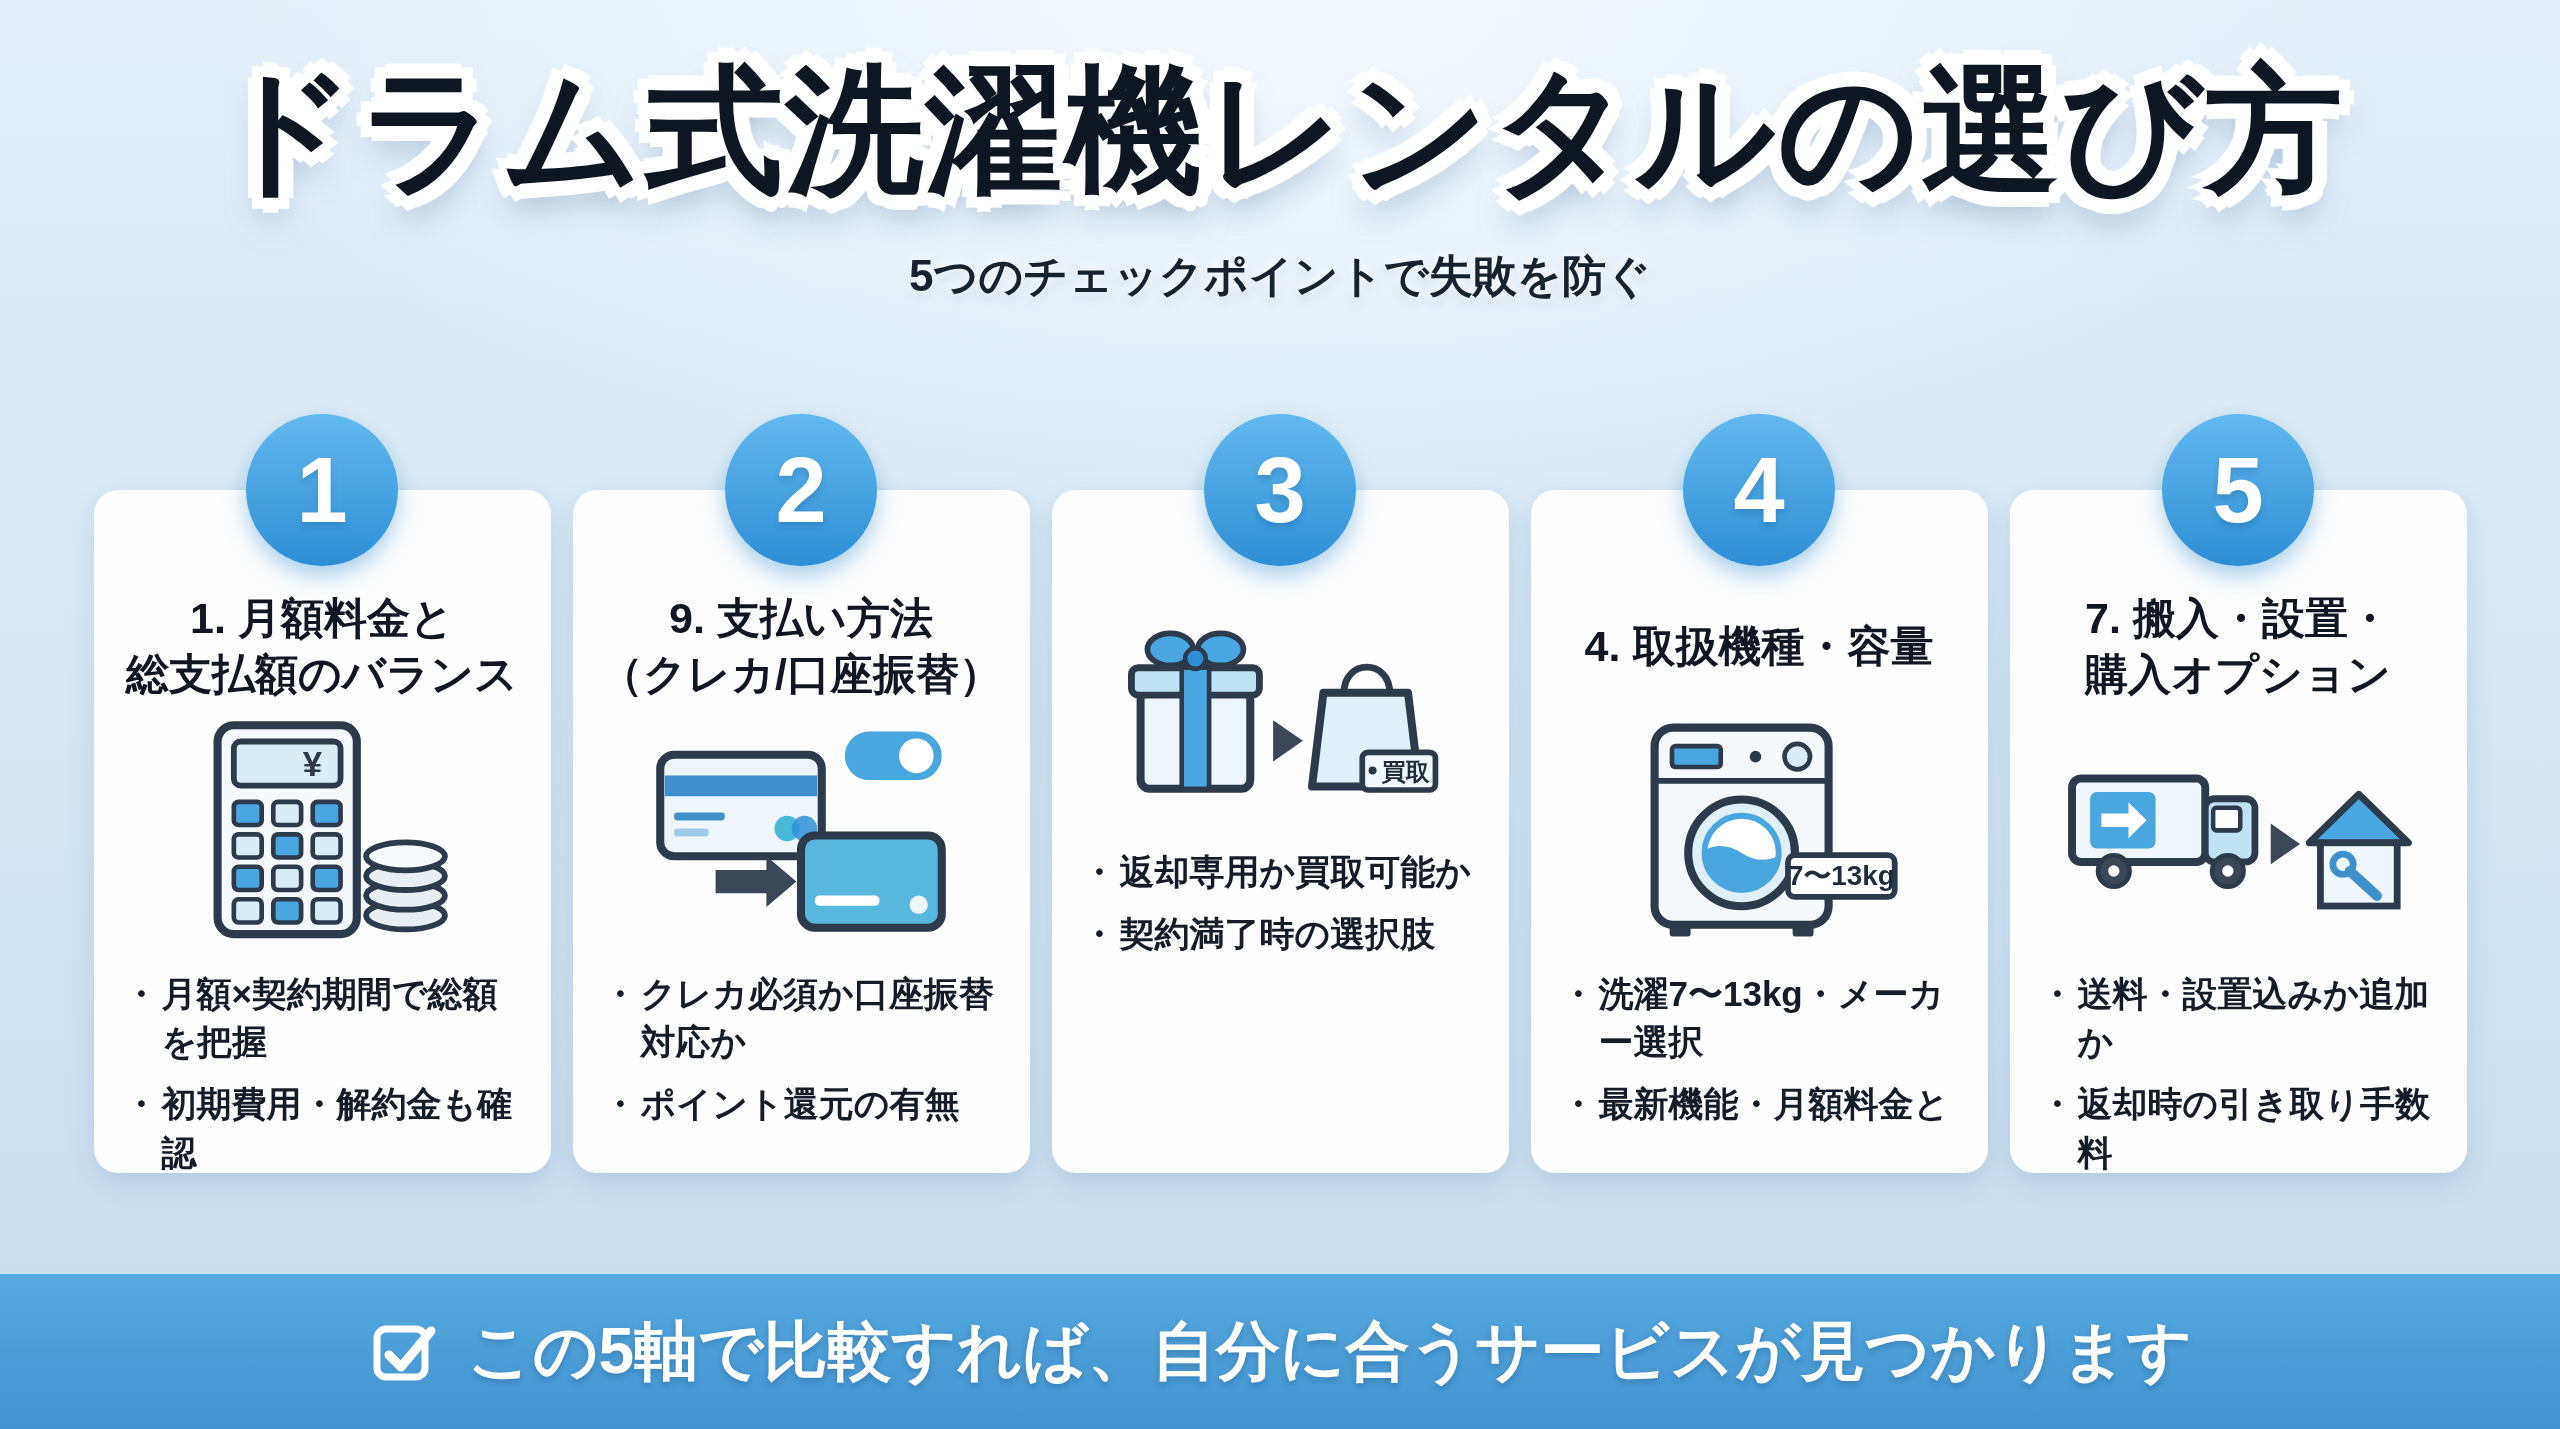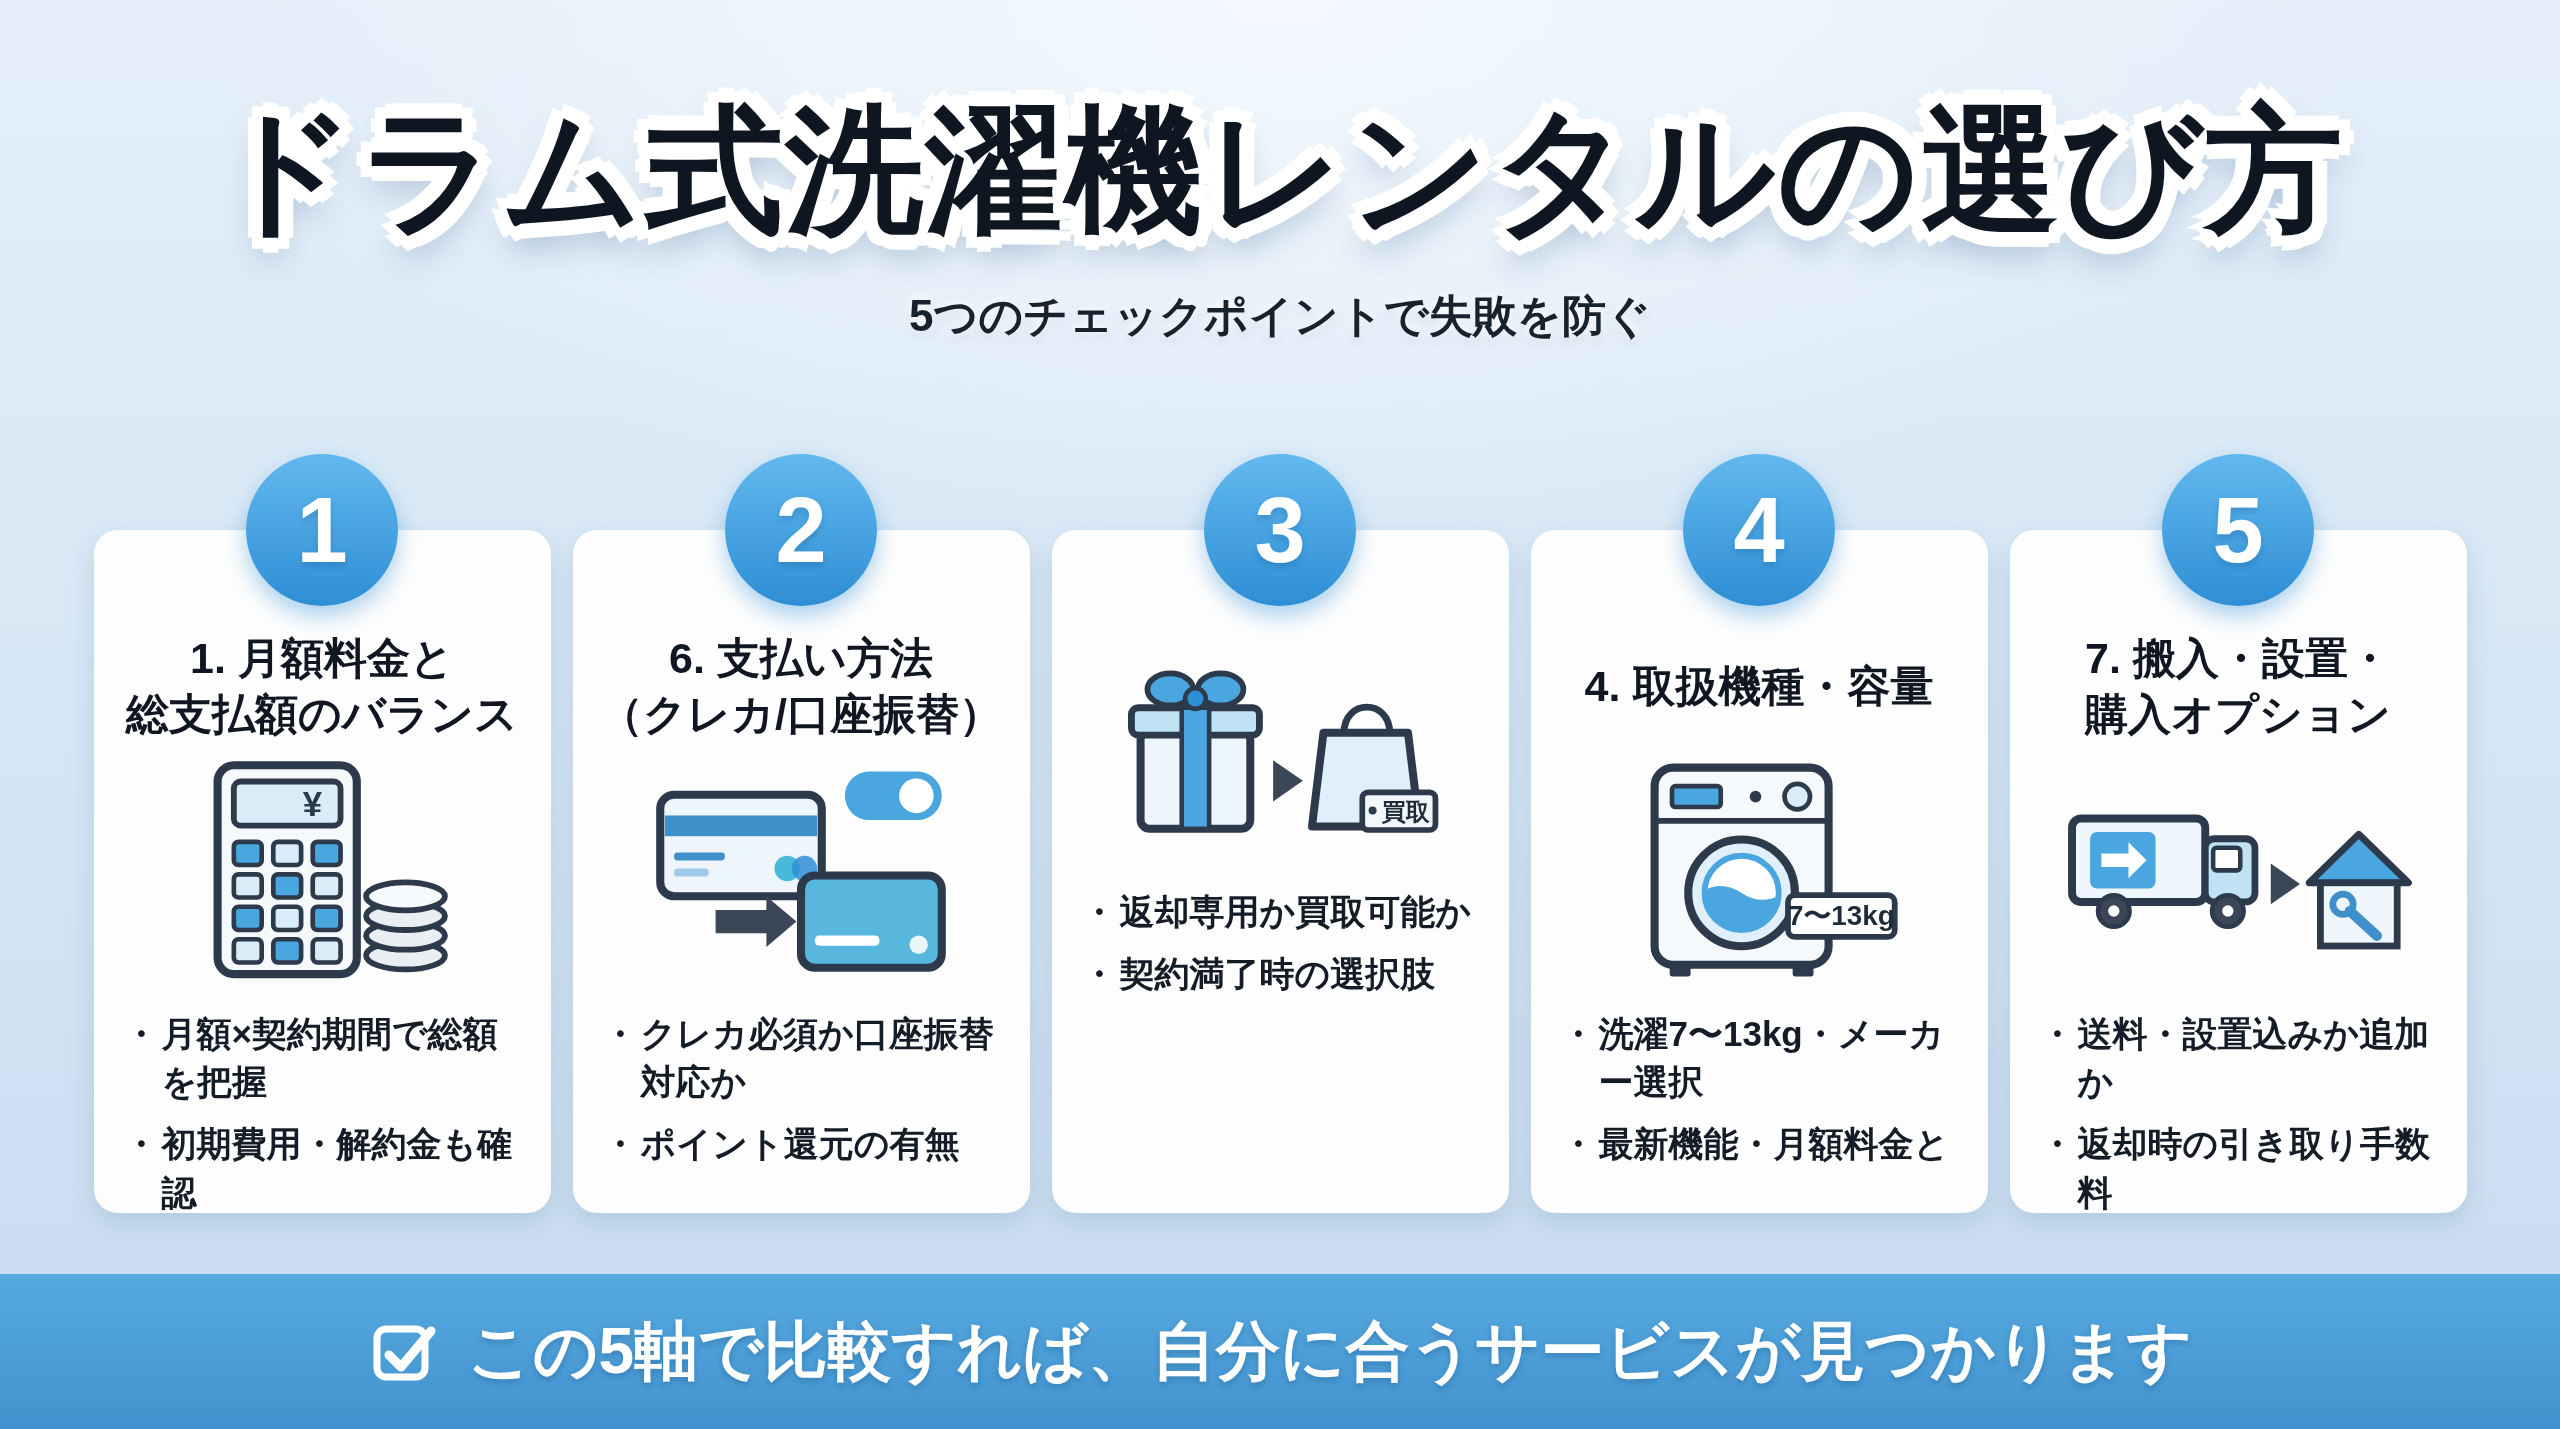--- a/index.html
+++ b/index.html
@@ -24,21 +24,20 @@
     letter-spacing: 2px;
     color: #0e1621;
     line-height: 1.05;
     text-shadow:
       -11px -11px 0 #ffffff, 11px -11px 0 #ffffff,
       -11px 11px 0 #ffffff, 11px 11px 0 #ffffff,
       -15px 0 0 #ffffff, 15px 0 0 #ffffff,
       0 -15px 0 #ffffff, 0 15px 0 #ffffff,
       0 0 16px #ffffff, 0 0 16px #ffffff,
       0 20px 32px rgba(100, 132, 168, 0.65);
-    margin-top: 40px;
   }
   .subtitle {
     margin-top: 44px;
     font-size: 44px;
     font-weight: 800;
     color: #17222f;
     text-shadow: 0 0 10px #ffffff, 0 0 14px #ffffff, 0 4px 10px rgba(120,150,185,.4);
   }
   
   .cards {
@@ -186,21 +185,21 @@
           <span>初期費用・解約金も確認</span>
         </li>
       </ul>
     </section>
 
     <section class="card">
       <div class="badge">
         <span>2</span>
       </div>
       <h3 class="card-title">
-        <span>6. 支払い方法</span>
+        <span>9. 支払い方法</span>
         <span>（クレカ/口座振替）</span>
       </h3>
       <div class="icon-area">
         <svg width="300" height="220" viewBox="0 0 260 190">
           <rect x="8" y="28" width="140" height="88" rx="12" fill="#eef6fc" stroke="#2c3a4b" stroke-width="7"></rect>
           <rect x="12" y="46" width="132" height="18" fill="#3f8fcb"></rect>
           <rect x="20" y="78" width="44" height="7" rx="3" fill="#3f8fcb"></rect>
           <rect x="20" y="92" width="30" height="7" rx="3" fill="#9fc9e8"></rect>
           <circle cx="118" cy="92" r="11" fill="#49b9d9"></circle>
           <circle cx="133" cy="92" r="11" fill="#2f8fd6" opacity="0.85"></circle>

